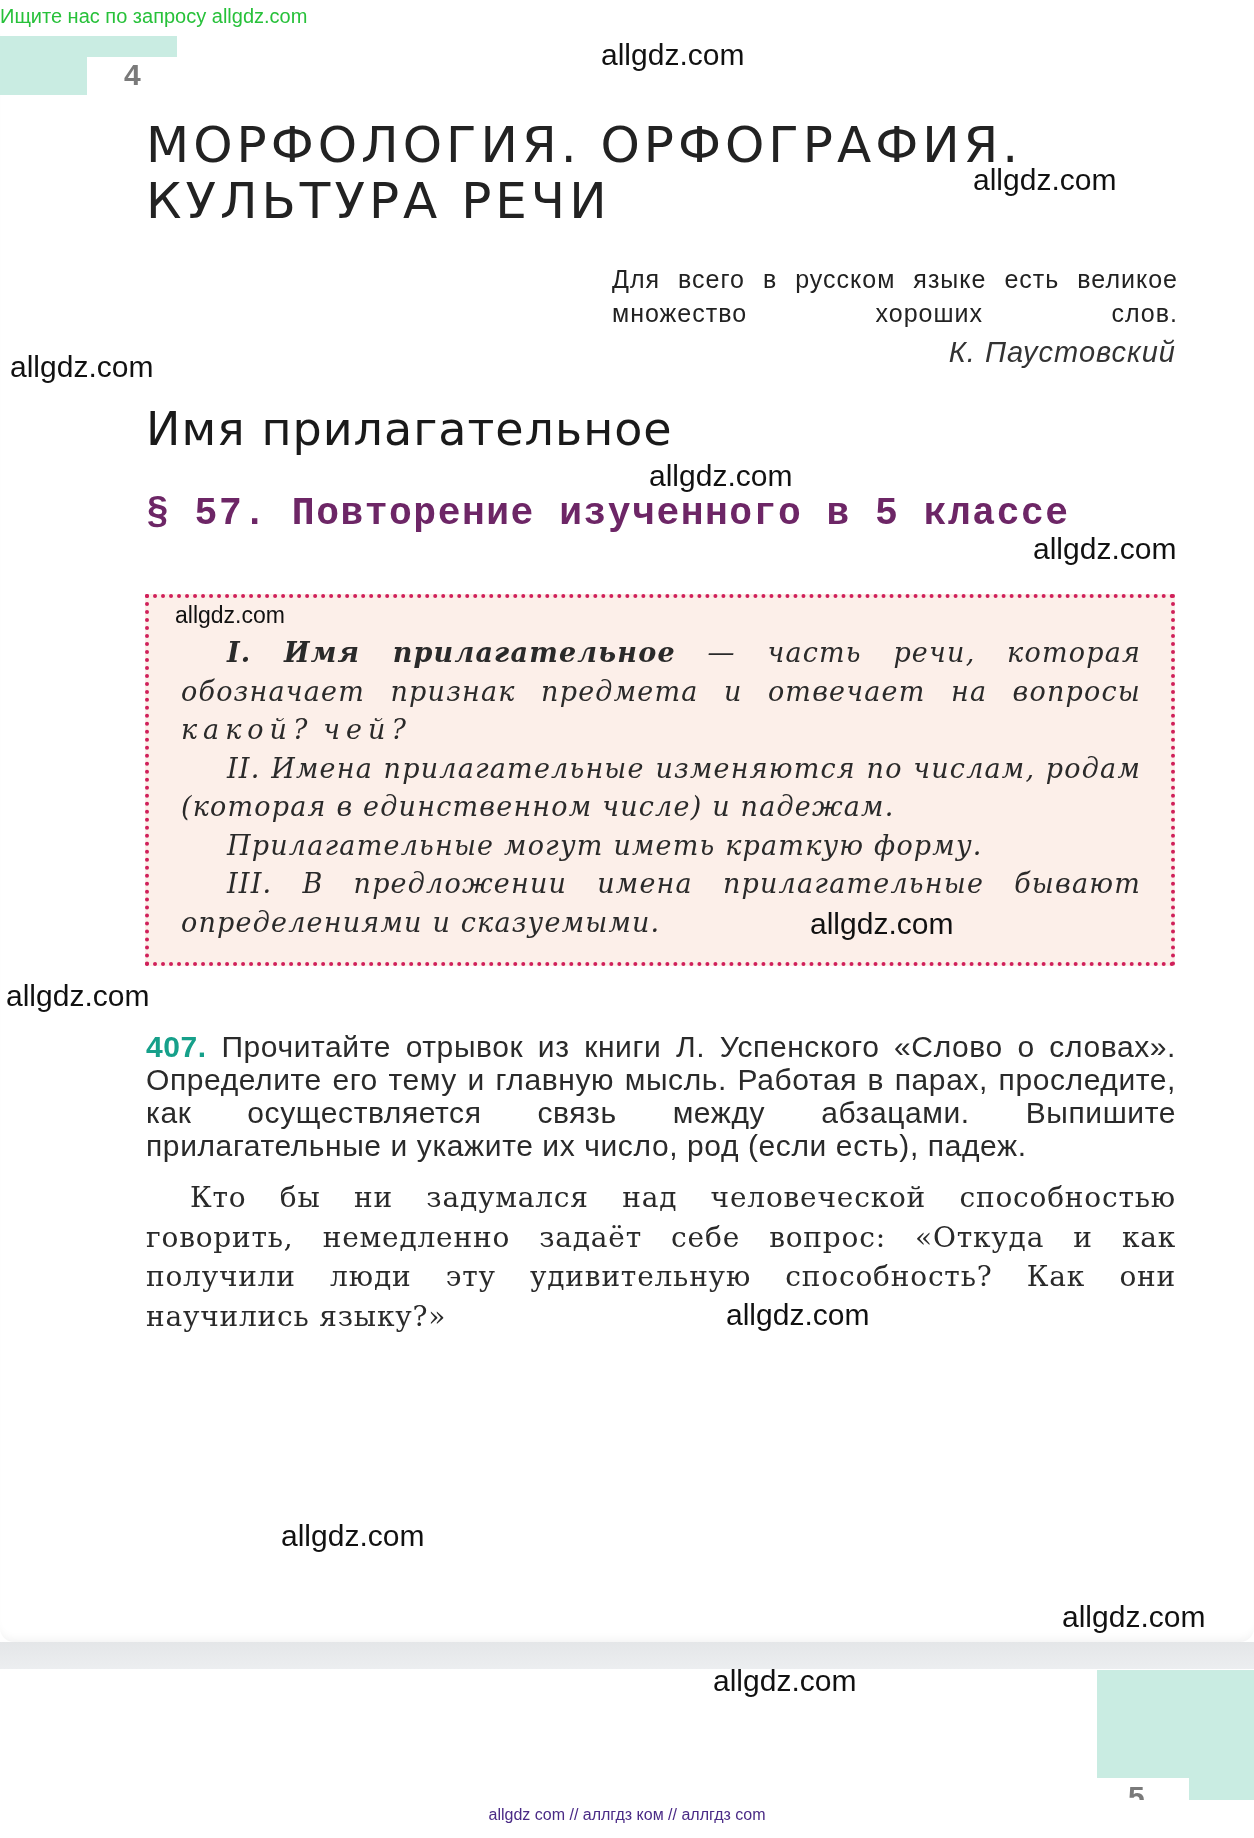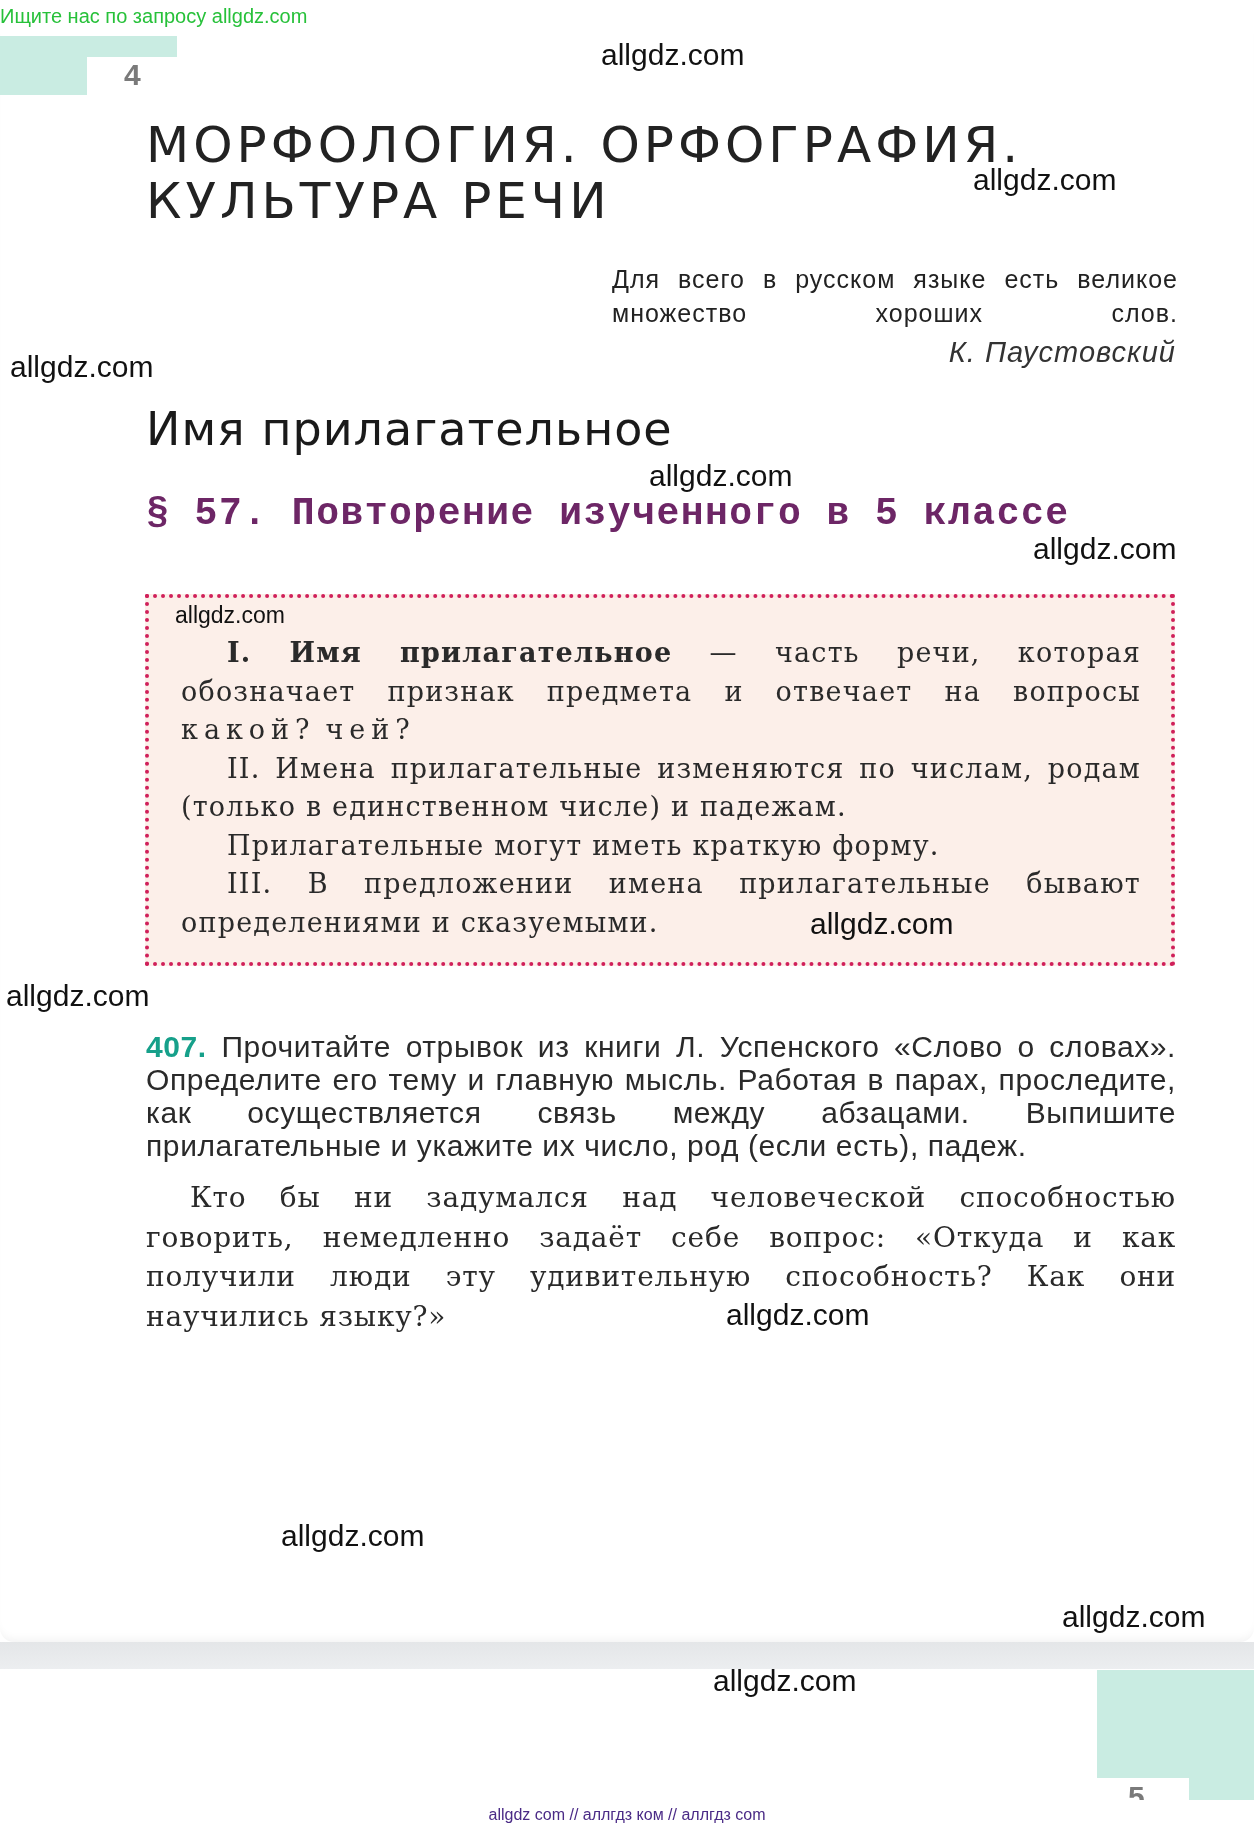--- a/index.html
+++ b/index.html
@@ -51,21 +51,21 @@
     background:#fcefe9;
     border:4px dotted #d0205a;
     box-sizing:border-box;
   }
   .rule-text {
     position:absolute; left:32px; top:36px; width:960px;
     font-family:"DejaVu Serif", serif; font-size:27px; line-height:38.5px; color:#2a2a2a;
     letter-spacing:1.2px;
   }
   .rule-text p { margin:0; text-align:justify; }
-  .rule-text .ind { text-indent:46px; }
+  .rule-text .ind { text-indent:46px;font-style:italic; }
   .sp { letter-spacing:6px; }
   .task {
     left:146px; top:1030px; width:1030px; font-size:30px; line-height:33px; color:#2a2a2a;
     text-align:justify; letter-spacing:0.6px;
   }
   .task-num { color:#16a08a; font-weight:bold; }
   .excerpt {
     left:146px; top:1178px; width:1030px;
     font-family:"DejaVu Serif", serif; font-size:28px; line-height:39.5px; color:#2a2a2a;
     letter-spacing:0.8px;
@@ -96,21 +96,21 @@
 
 <div class="abs epigraph">Для всего в русском языке есть великое множество хороших слов.</div>
 <div class="abs epigraph-author">К. Паустовский</div>
 
 <div class="abs section-title">Имя прилагательное</div>
 <div class="abs para-title">§ 57. Повторение изученного в 5 классе</div>
 
 <div class="abs rule-box">
   <div class="rule-text">
     <p class="ind"><b>I. Имя прилагательное</b><span> — часть речи, которая обозначает признак предмета и отвечает на вопросы </span><span class="sp">какой?</span> <span class="sp">чей?</span></p>
-    <p class="ind">II. Имена прилагательные изменяются по числам, родам (только в единственном числе) и падежам.</p>
+    <p class="ind">II. Имена прилагательные изменяются по числам, родам (которая в единственном числе) и падежам.</p>
     <p class="ind">Прилагательные могут иметь краткую форму.</p>
     <p class="ind">III. В предложении имена прилагательные бывают определениями и сказуемыми.</p>
   </div>
 </div>
 
 <div class="abs task"><span class="task-num">407.</span> <span>Прочитайте отрывок из книги Л. Успенского «Слово о словах». Определите его тему и главную мысль. Работая в парах, проследите, как осуществляется связь между абзацами. Выпишите прилагательные и укажите их число, род (если есть), падеж.</span></div>
 
 <div class="abs excerpt">
   <p>Кто бы ни задумался над человеческой способностью говорить, немедленно задаёт себе вопрос: «Откуда и как получили люди эту удивительную способность? Как они научились языку?»</p>
 </div>

